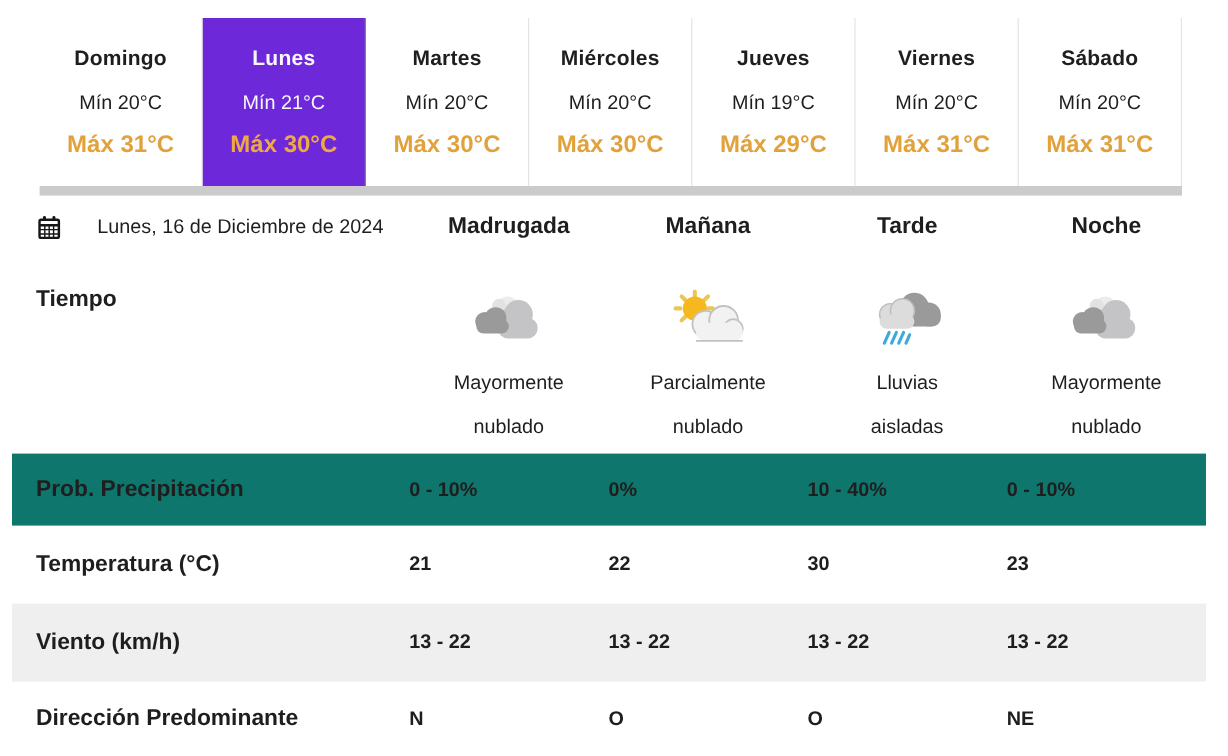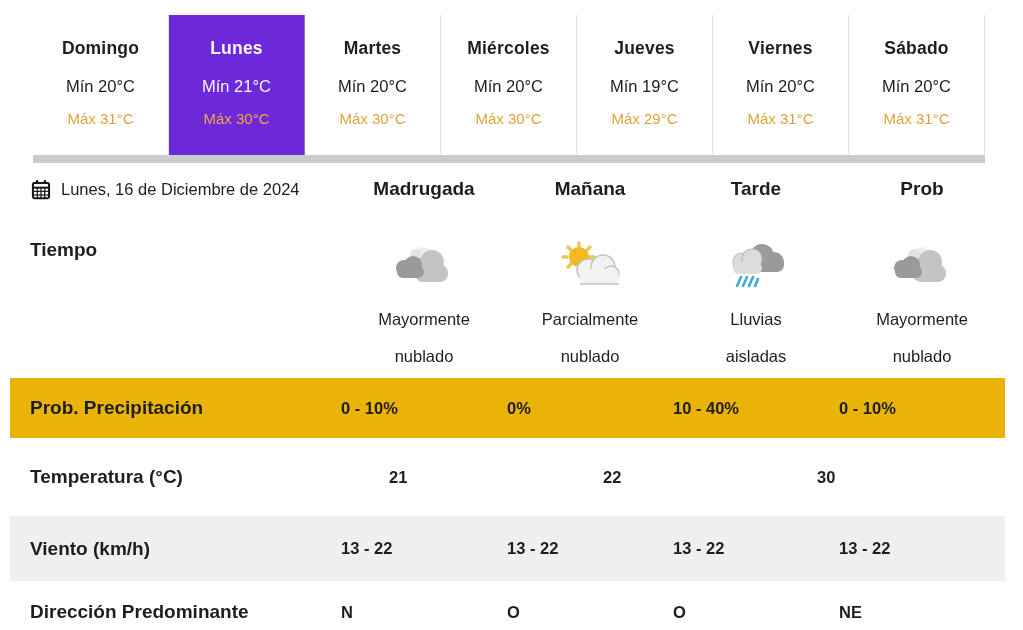--- a/index.html
+++ b/index.html
@@ -8,45 +8,45 @@
     font-family:"Liberation Sans",sans-serif;color:#1e1e1e;
   }
   
   .tabs{position:absolute;left:33px;top:15px;width:952px;height:140px;display:flex;}
   .tab{
     width:136px;box-sizing:border-box;display:flex;flex-direction:column;align-items:center;
     padding-top:23px;border-right:1px solid #e4e4e4;cursor:pointer;background:transparent;
   }
   .tab .day{font-size:17.5px;font-weight:700;letter-spacing:.2px;}
   .tab .min{font-size:16.5px;font-weight:500;margin-top:18px;}
-  .tab .max{font-size:15px;font-weight:400;margin-top:14px;color:#e2a23b;}
+  .tab .max{font-size:20px;font-weight:700;margin-top:14px;color:#e2a23b;}
   .tab.selected{background:#6d28d9;border-right-color:#828282;}
   .tab.selected .day,.tab.selected .min{color:#f7f7f7;}
   .tab.selected .max{color:#efa843;}
   .tabs-underline{position:absolute;left:33px;top:155px;width:952px;height:8px;background:#cbcbcb;}
   
   .detail{position:absolute;left:10px;top:163px;width:995px;}
   .grid-row{display:grid;grid-template-columns:331px 166px 166px 166px 166px;align-items:center;}
   .row-header{height:52px;}
   .date-cell{display:flex;align-items:center;padding-left:20px;}
   .date-cell svg{flex:0 0 auto;margin-right:9px;}
-  .date-text{font-size:16.5px;font-weight:400;}
+  .date-text{font-size:16.5px;font-weight:400;margin-left:20px;}
   .period-header{font-size:19px;font-weight:700;text-align:center;}
   .row-tiempo{height:163px;align-items:start;}
   .row-tiempo .row-label{padding-top:24px;}
   .row-label{font-size:19px;font-weight:700;padding-left:20px;}
   .cond-cell{display:flex;flex-direction:column;align-items:center;padding-top:26px;}
   .cond-cell svg{display:block;}
   .cond-caption{
     margin-top:12px;font-size:16.5px;line-height:37px;text-align:center;max-width:112px;
     font-weight:400;
   }
   .data-row .cell-value{font-size:16.5px;font-weight:700;text-align:left;}
-  .row-precip{height:60px;background:#eab308;}
-  .row-temp{height:78px;gap:48px;}
+  .row-precip{height:60px;background:#0f766e;}
+  .row-temp{height:65px;}
   .row-wind{height:65px;background:#efefef;}
   .row-dir{height:62px;}
 </style>
 </head>
 <body>
 
 <svg width="0" height="0" style="position:absolute">
   <defs>
     <g id="ic-mostly-cloudy">
       <circle cx="31" cy="15" r="9" fill="#ececec"></circle>
@@ -160,21 +160,21 @@
     <div class="grid-row row-header">
       <div class="date-cell">
         <svg width="22" height="23" viewBox="0 0 24 24">
             <use href="#ic-calendar"></use>
           </svg>
         <span class="date-text">Lunes, 16 de Diciembre de 2024</span>
       </div>
       <div class="period-header">Madrugada</div>
       <div class="period-header">Mañana</div>
       <div class="period-header">Tarde</div>
-      <div class="period-header">Prob</div>
+      <div class="period-header">Noche</div>
     </div>
 
     <div class="grid-row row-tiempo">
       <div class="row-label">Tiempo</div>
       <div class="cond-cell">
         <svg width="64" height="48" viewBox="0 0 64 48">
             <use href="#ic-mostly-cloudy"></use>
           </svg>
         <span class="cond-caption">Mayormente nublado</span>
       </div>

